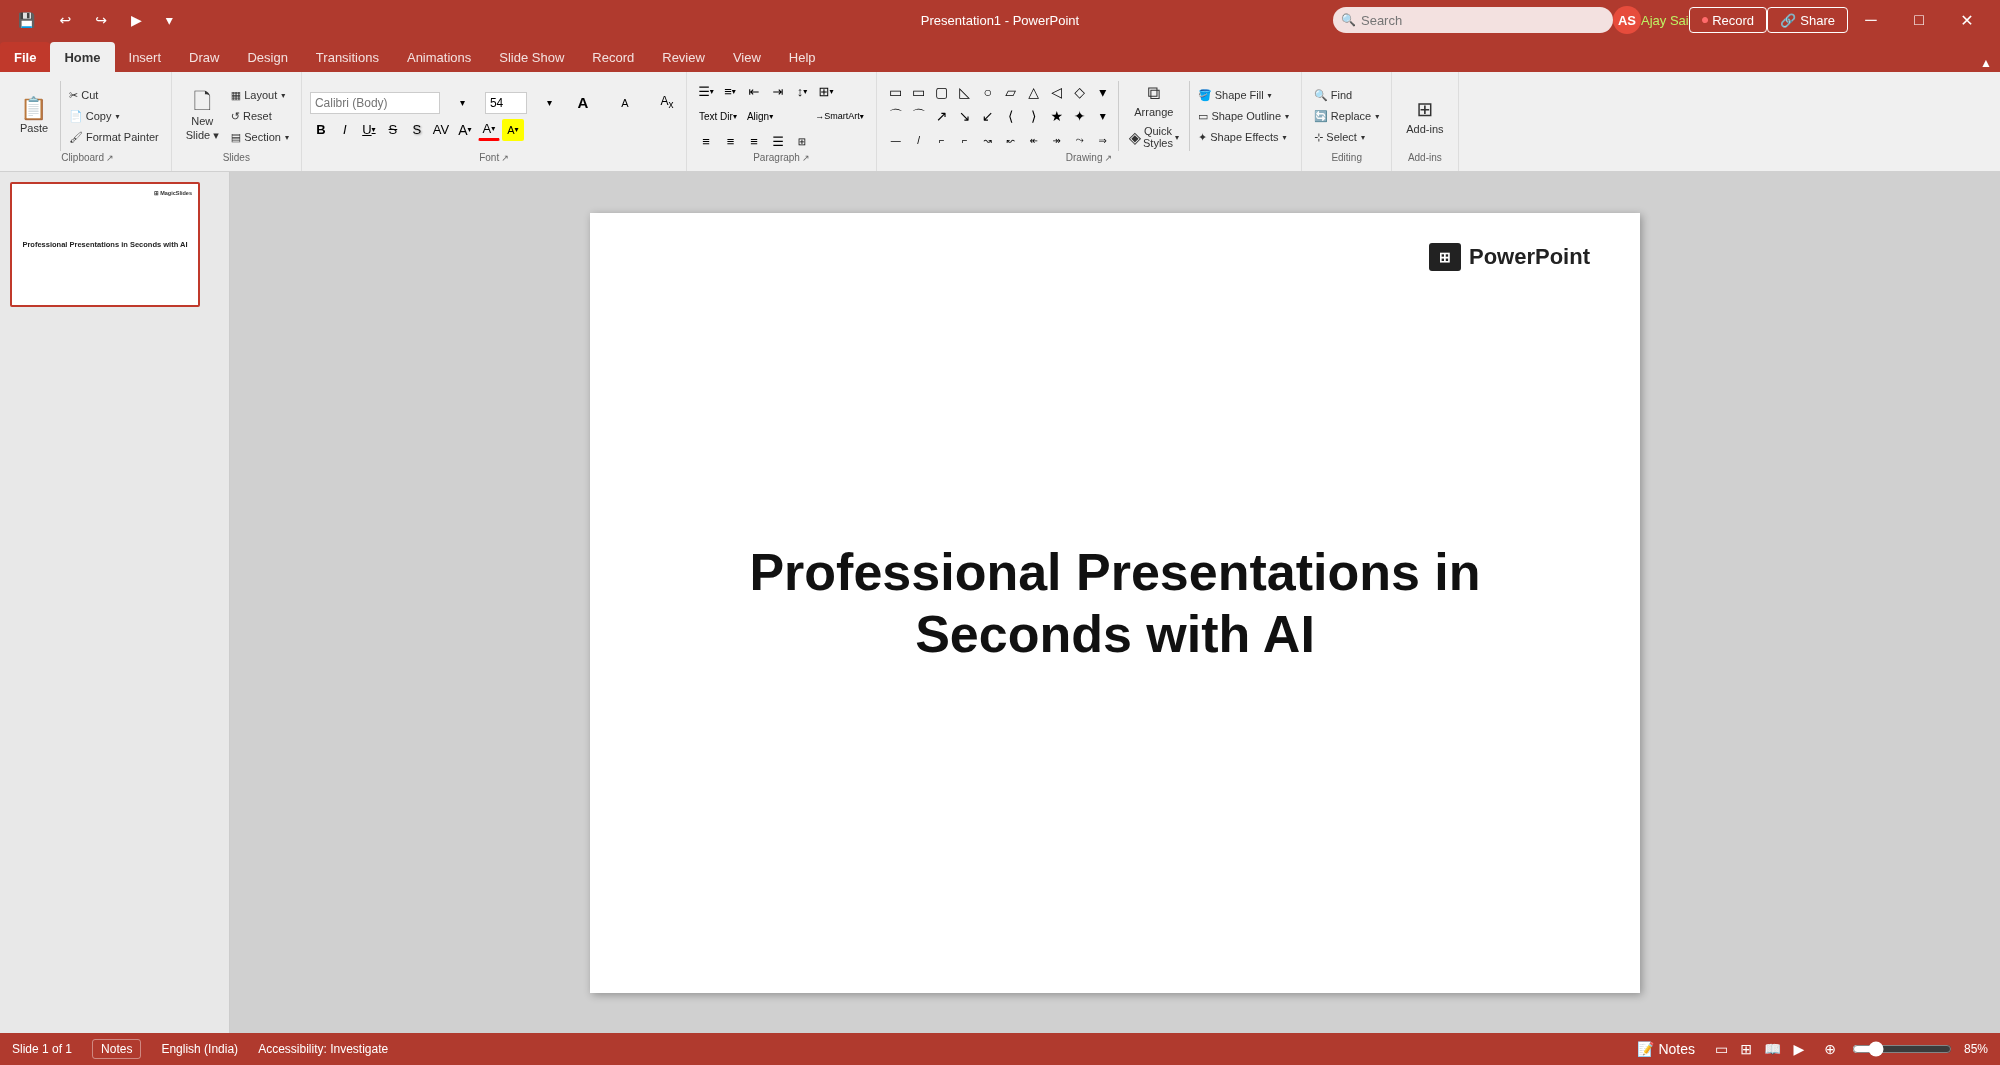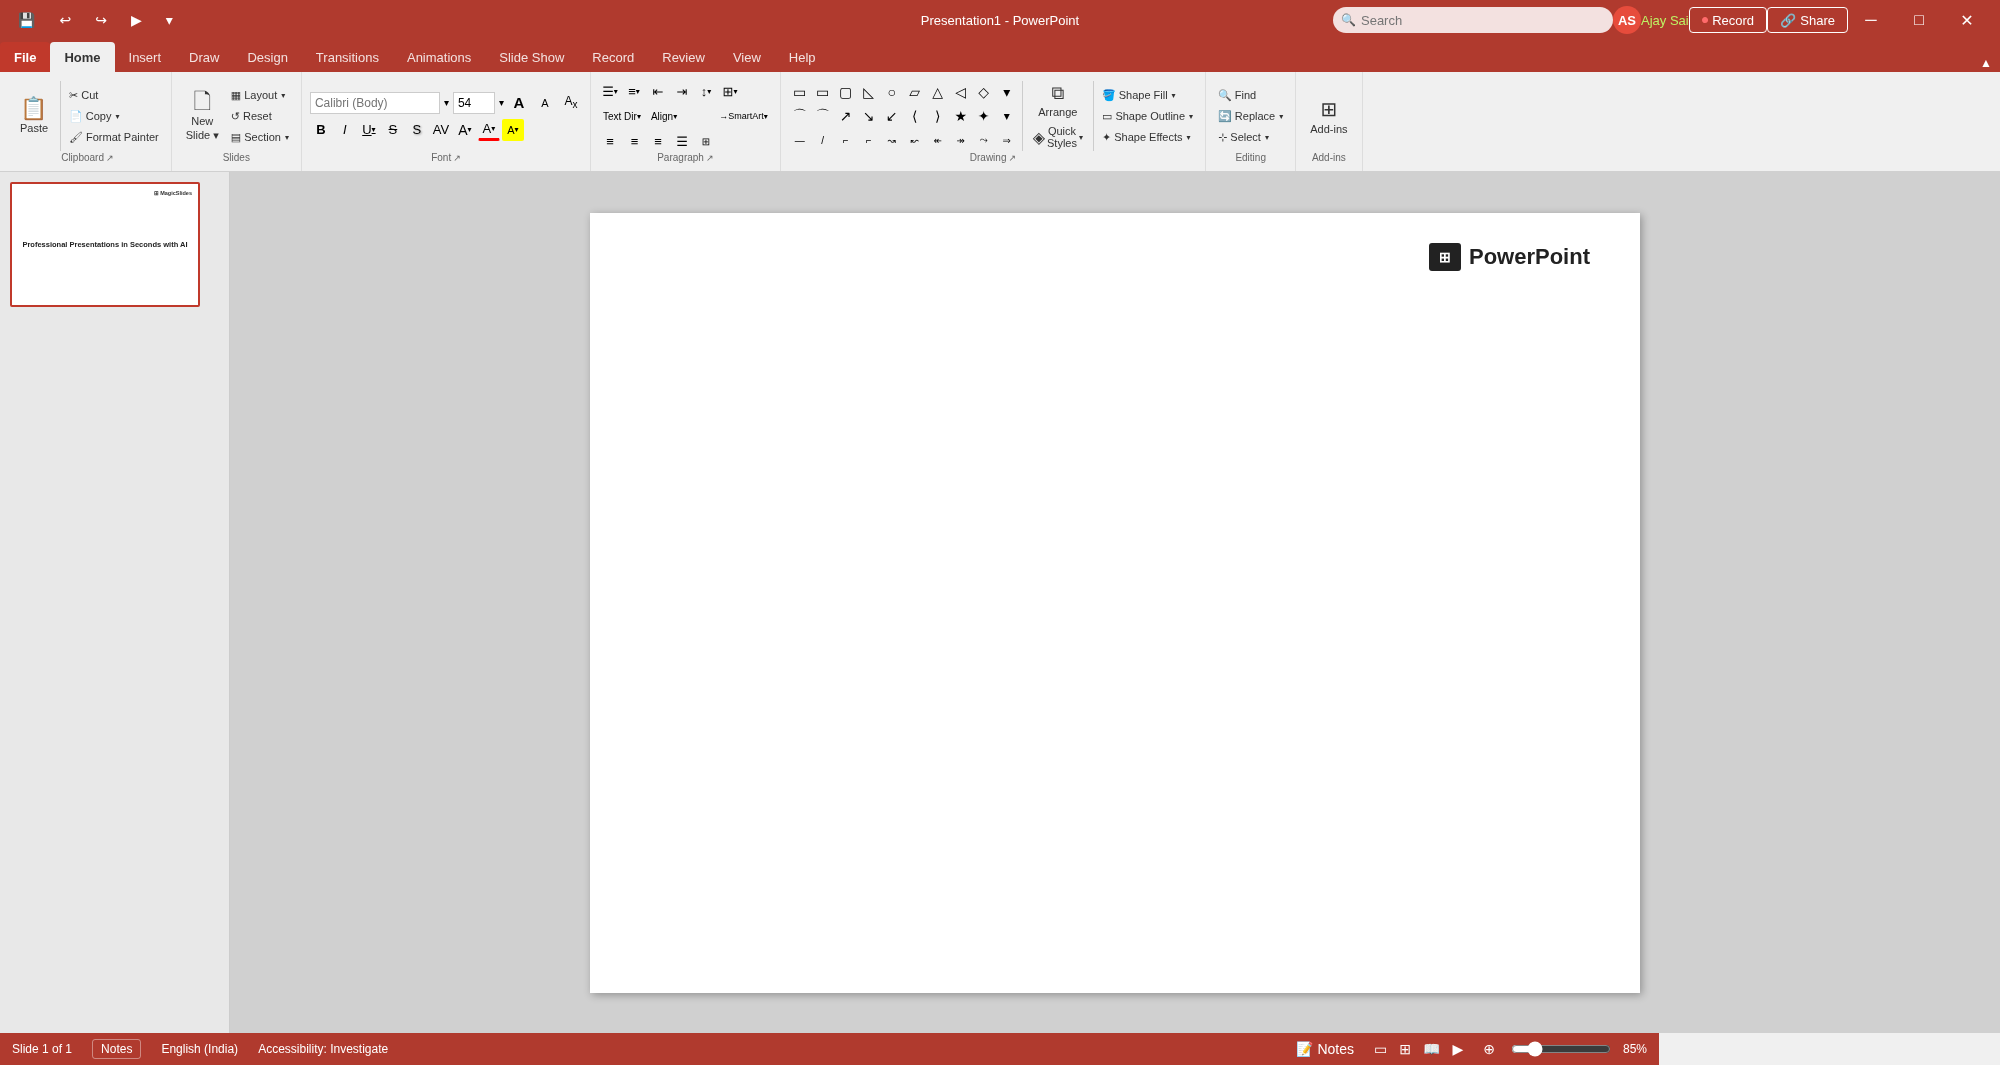--- a/index.html
+++ b/index.html
@@ -94,21 +94,21 @@
 
     
     .font-name-box {
       width: 130px; height: 22px; border: 1px solid #ccc; font-size: 12px; padding: 0 4px;
       background: white;
     }
     .font-size-box {
       width: 42px; height: 22px; border: 1px solid #ccc; font-size: 12px; padding: 0 4px;
       background: white;
     }
-    .font-row { display: flex; gap: 4px; align-items: center; margin-bottom: 2px; }
+    .font-row { display: flex; gap: 20px; align-items: center; margin-bottom: 2px; }
     .font-row2 { display: flex; gap: 2px; align-items: center; }
     .fmt-btn {
       width: 22px; height: 22px; border: 1px solid transparent; background: transparent;
       cursor: pointer; font-size: 13px; display: flex; align-items: center; justify-content: center;
       border-radius: 2px;
     }
     .fmt-btn.bold { font-weight: bold; }
     .fmt-btn.italic { font-style: italic; }
     .fmt-btn.underline { text-decoration: underline; }
 
@@ -201,21 +201,21 @@
       background: #b03a2e;
       display: flex;
       align-items: center;
       padding: 0 12px;
       color: white;
       font-size: 12px;
       gap: 20px;
       position: fixed;
       bottom: 0;
       left: 0;
-      width: 1659px;
+      width: 2000px;
     }
     .status-right { margin-left: auto; display: flex; align-items: center; gap: 12px; }
     .zoom-slider { width: 100px; accent-color: white; }
     .view-btns { display: flex; gap: 4px; }
     .view-btn { background: none; border: none; color: white; font-size: 14px; cursor: pointer; padding: 2px 4px; }
 
     
     .rib-sep { width: 1px; background: #ccc; height: 70px; margin: 0 2px; align-self: center; }
 
     
@@ -550,20 +550,23 @@
   <div id="slide-area">
     <div id="slide-canvas">
 
       <div class="slide-logo">
         <div class="slide-logo-icon">
           <span style="font-size:14px;">⊞</span>
         </div>
         <span style="font-size:22px;font-weight:bold;color:#222;">PowerPoint</span>
       </div>
 
+      <div id="slide-title">
+        Professional Presentations in<br>Seconds with AI
+      </div>
     </div>
   </div>
 
 </div>
 
 <div id="status-bar">
   <span>Slide 1 of 1</span>
   <button class="view-btn" style="border:1px solid rgba(255,255,255,0.4);border-radius:3px;padding:2px 8px;font-size:12px;">Notes</button>
   <span>English (India)</span>
   <span>Accessibility: Investigate</span>

